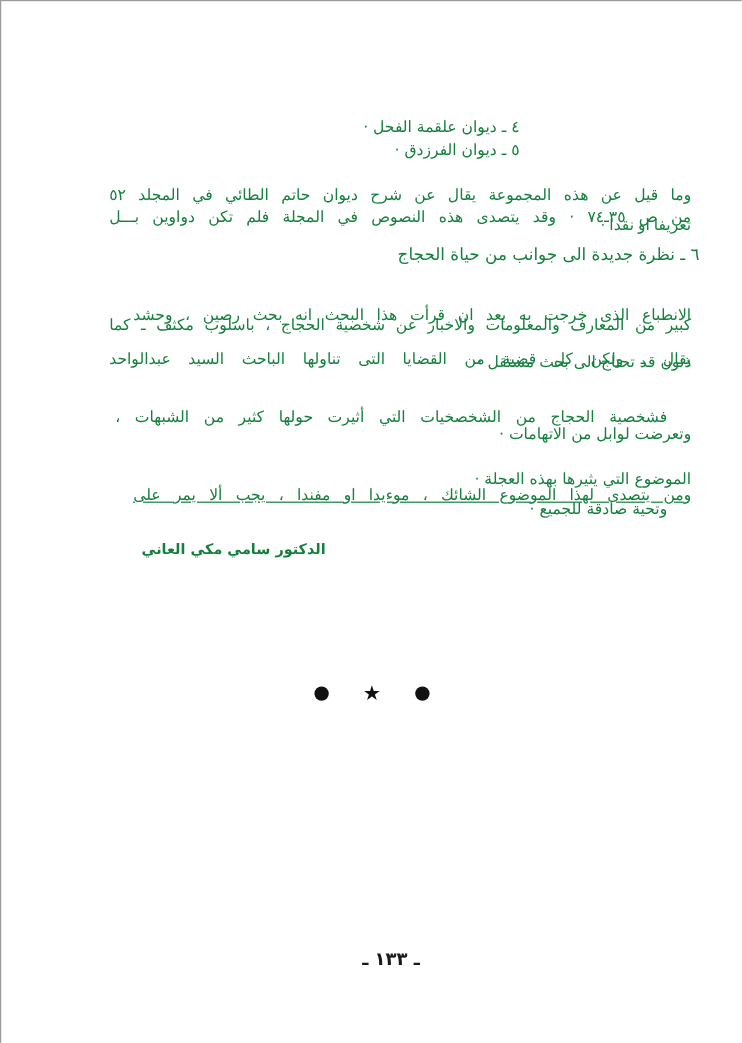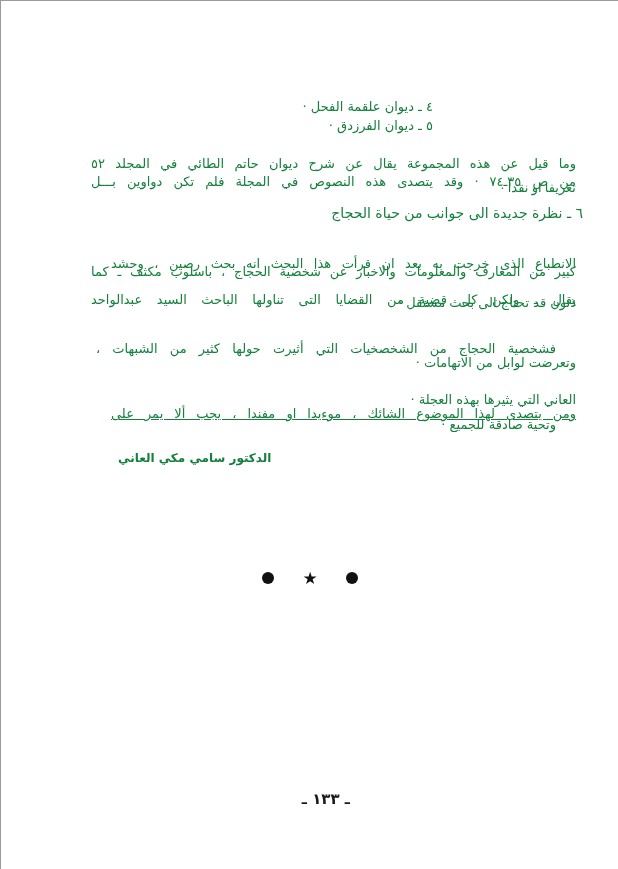--- a/index.html
+++ b/index.html
@@ -41,21 +41,21 @@
 
 <div class="line justify" style="top:240px; right:42px; width:465px;">الانطباع الذى خرجت به بعد ان قرأت هذا البحث انه بحث رصين ، وحشد</div>
 <div class="line justify" style="top:248px; right:42px; width:485px;">كبير من المعارف والمعلومات والاخبار عن شخصية الحجاج ، باسلوب مكثف ـ كما</div>
 <div class="line justify" style="top:276px; right:42px; width:485px;">يقال ـ ولكن كل قضية من القضايا التى تناولها الباحث السيد عبدالواحد</div>
 <div class="line" style="top:294px; right:42px;">ذنون قد تحتاج الى بحث مستقل ·</div>
 
 <div class="line justify" style="top:325px; right:62px; width:460px;">فشخصية الحجاج من الشخصخيات التي أثيرت حولها كثير من الشبهات ،</div>
 <div class="line" style="top:354px; right:42px;">وتعرضت لوابل من الاتهامات ·</div>
 
 <div class="line justify" style="top:390px; right:42px; width:465px;text-decoration:underline;">ومن يتصدى لهذا الموضوع الشائك ، موءيدا او مفندا ، يجب ألا يمر على</div>
-<div class="line" style="top:391px; right:42px;">العاني التي يثيرها بهذه العجلة ·</div>
+<div class="line" style="top:391px; right:42px;">الموضوع التي يثيرها بهذه العجلة ·</div>
 
 <div class="line" style="top:416px; right:62px;">وتحية صادقة للجميع ·</div>
 
 <div class="line signature" style="top:450px; left:118px; direction:rtl;">الدكتور سامي مكي العاني</div>
 
 <div class="ornament">
   <span class="dot"></span>
   <span class="star">★</span>
   <span class="dot"></span>
 </div>

